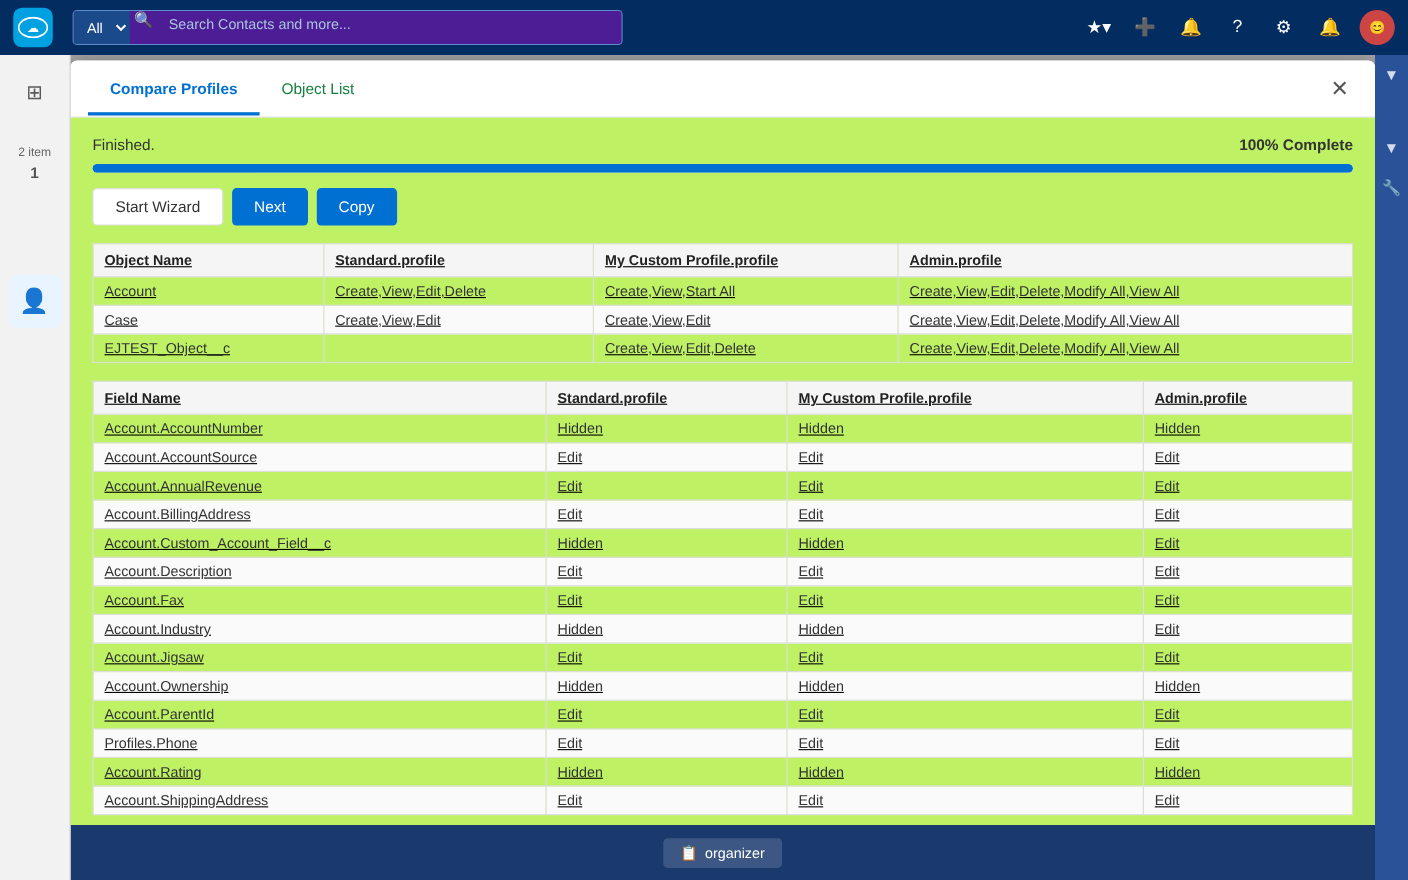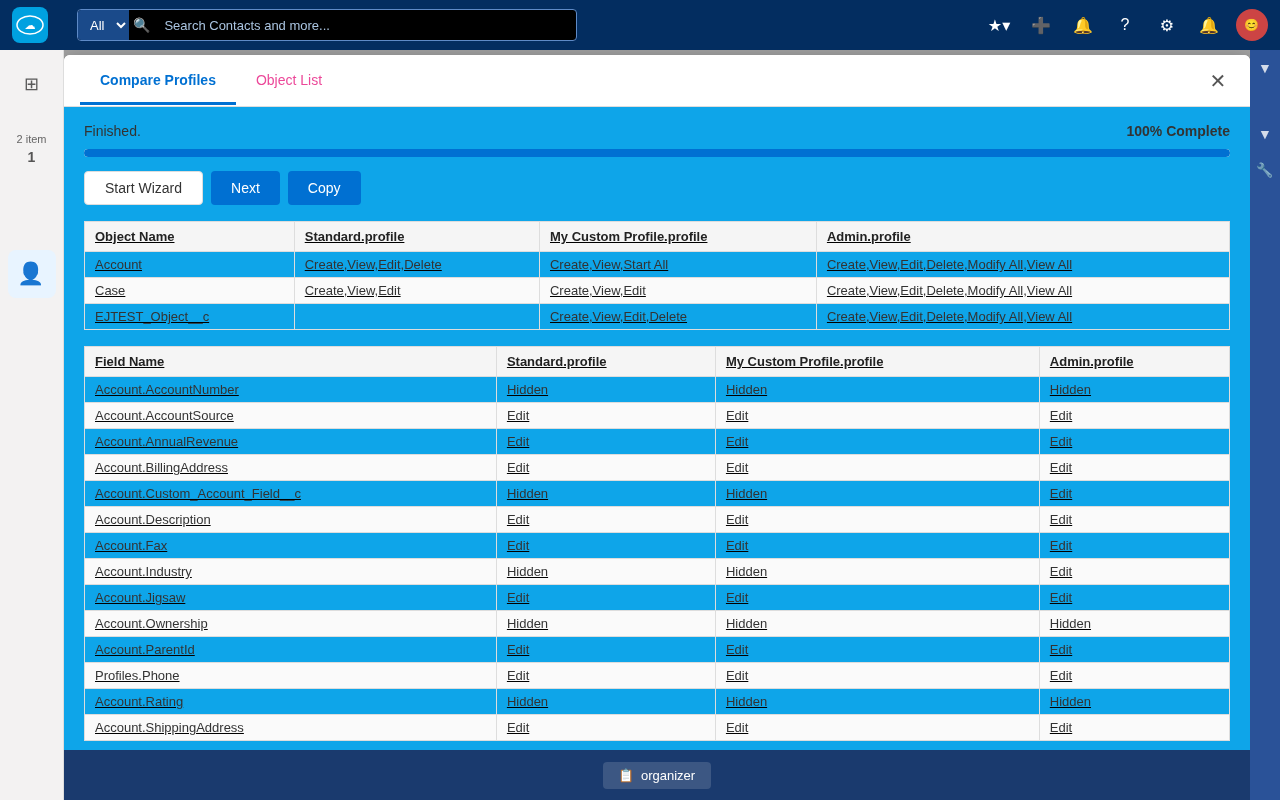--- a/index.html
+++ b/index.html
@@ -31,28 +31,28 @@
       border-radius: 8px;
       display: flex;
       align-items: center;
       justify-content: center;
       font-size: 22px;
       color: white;
       flex-shrink: 0;
     }
     .topbar-search {
       display: flex;
-      align-items: center;
-      background: #000000;
+      align-items: flex-start;
+      background: #4c1d95;
       border: 1px solid #5e8ac7;
       border-radius: 4px;
       overflow: hidden;
       flex: 1;
       max-width: 500px;
-      margin-left: 19px;
+      margin-left: 8px;
     }
     .topbar-search select {
       background: #1a4a8a;
       color: white;
       border: none;
       padding: 4px 8px;
       font-size: 13px;
       cursor: pointer;
       height: 30px;
     }
@@ -191,21 +191,21 @@
       display: flex;
       align-items: center;
       padding: 0 16px;
       height: 52px;
       gap: 0;
     }
     .modal-tab {
       padding: 14px 20px;
       font-size: 14px;
       cursor: pointer;
-      color: #ec4899;
+      color: #15803d;
       border-bottom: 3px solid transparent;
       margin-bottom: -1px;
     }
     .modal-tab.active {
       color: #0070d2;
       border-bottom: 3px solid #0070d2;
       font-weight: 600;
     }
     .modal-close {
       margin-left: auto;
@@ -215,21 +215,21 @@
       align-items: center;
       justify-content: center;
       cursor: pointer;
       border-radius: 50%;
       font-size: 20px;
       color: #555;
     }
 
     .modal-body {
       padding: 16px 20px;
-      background: #0ea5e9;
+      background: #bef264;
       overflow-y: auto;
       max-height: 730px;
     }
 
     
     .status-bar {
       display: flex;
       align-items: center;
       justify-content: space-between;
       margin-bottom: 10px;

